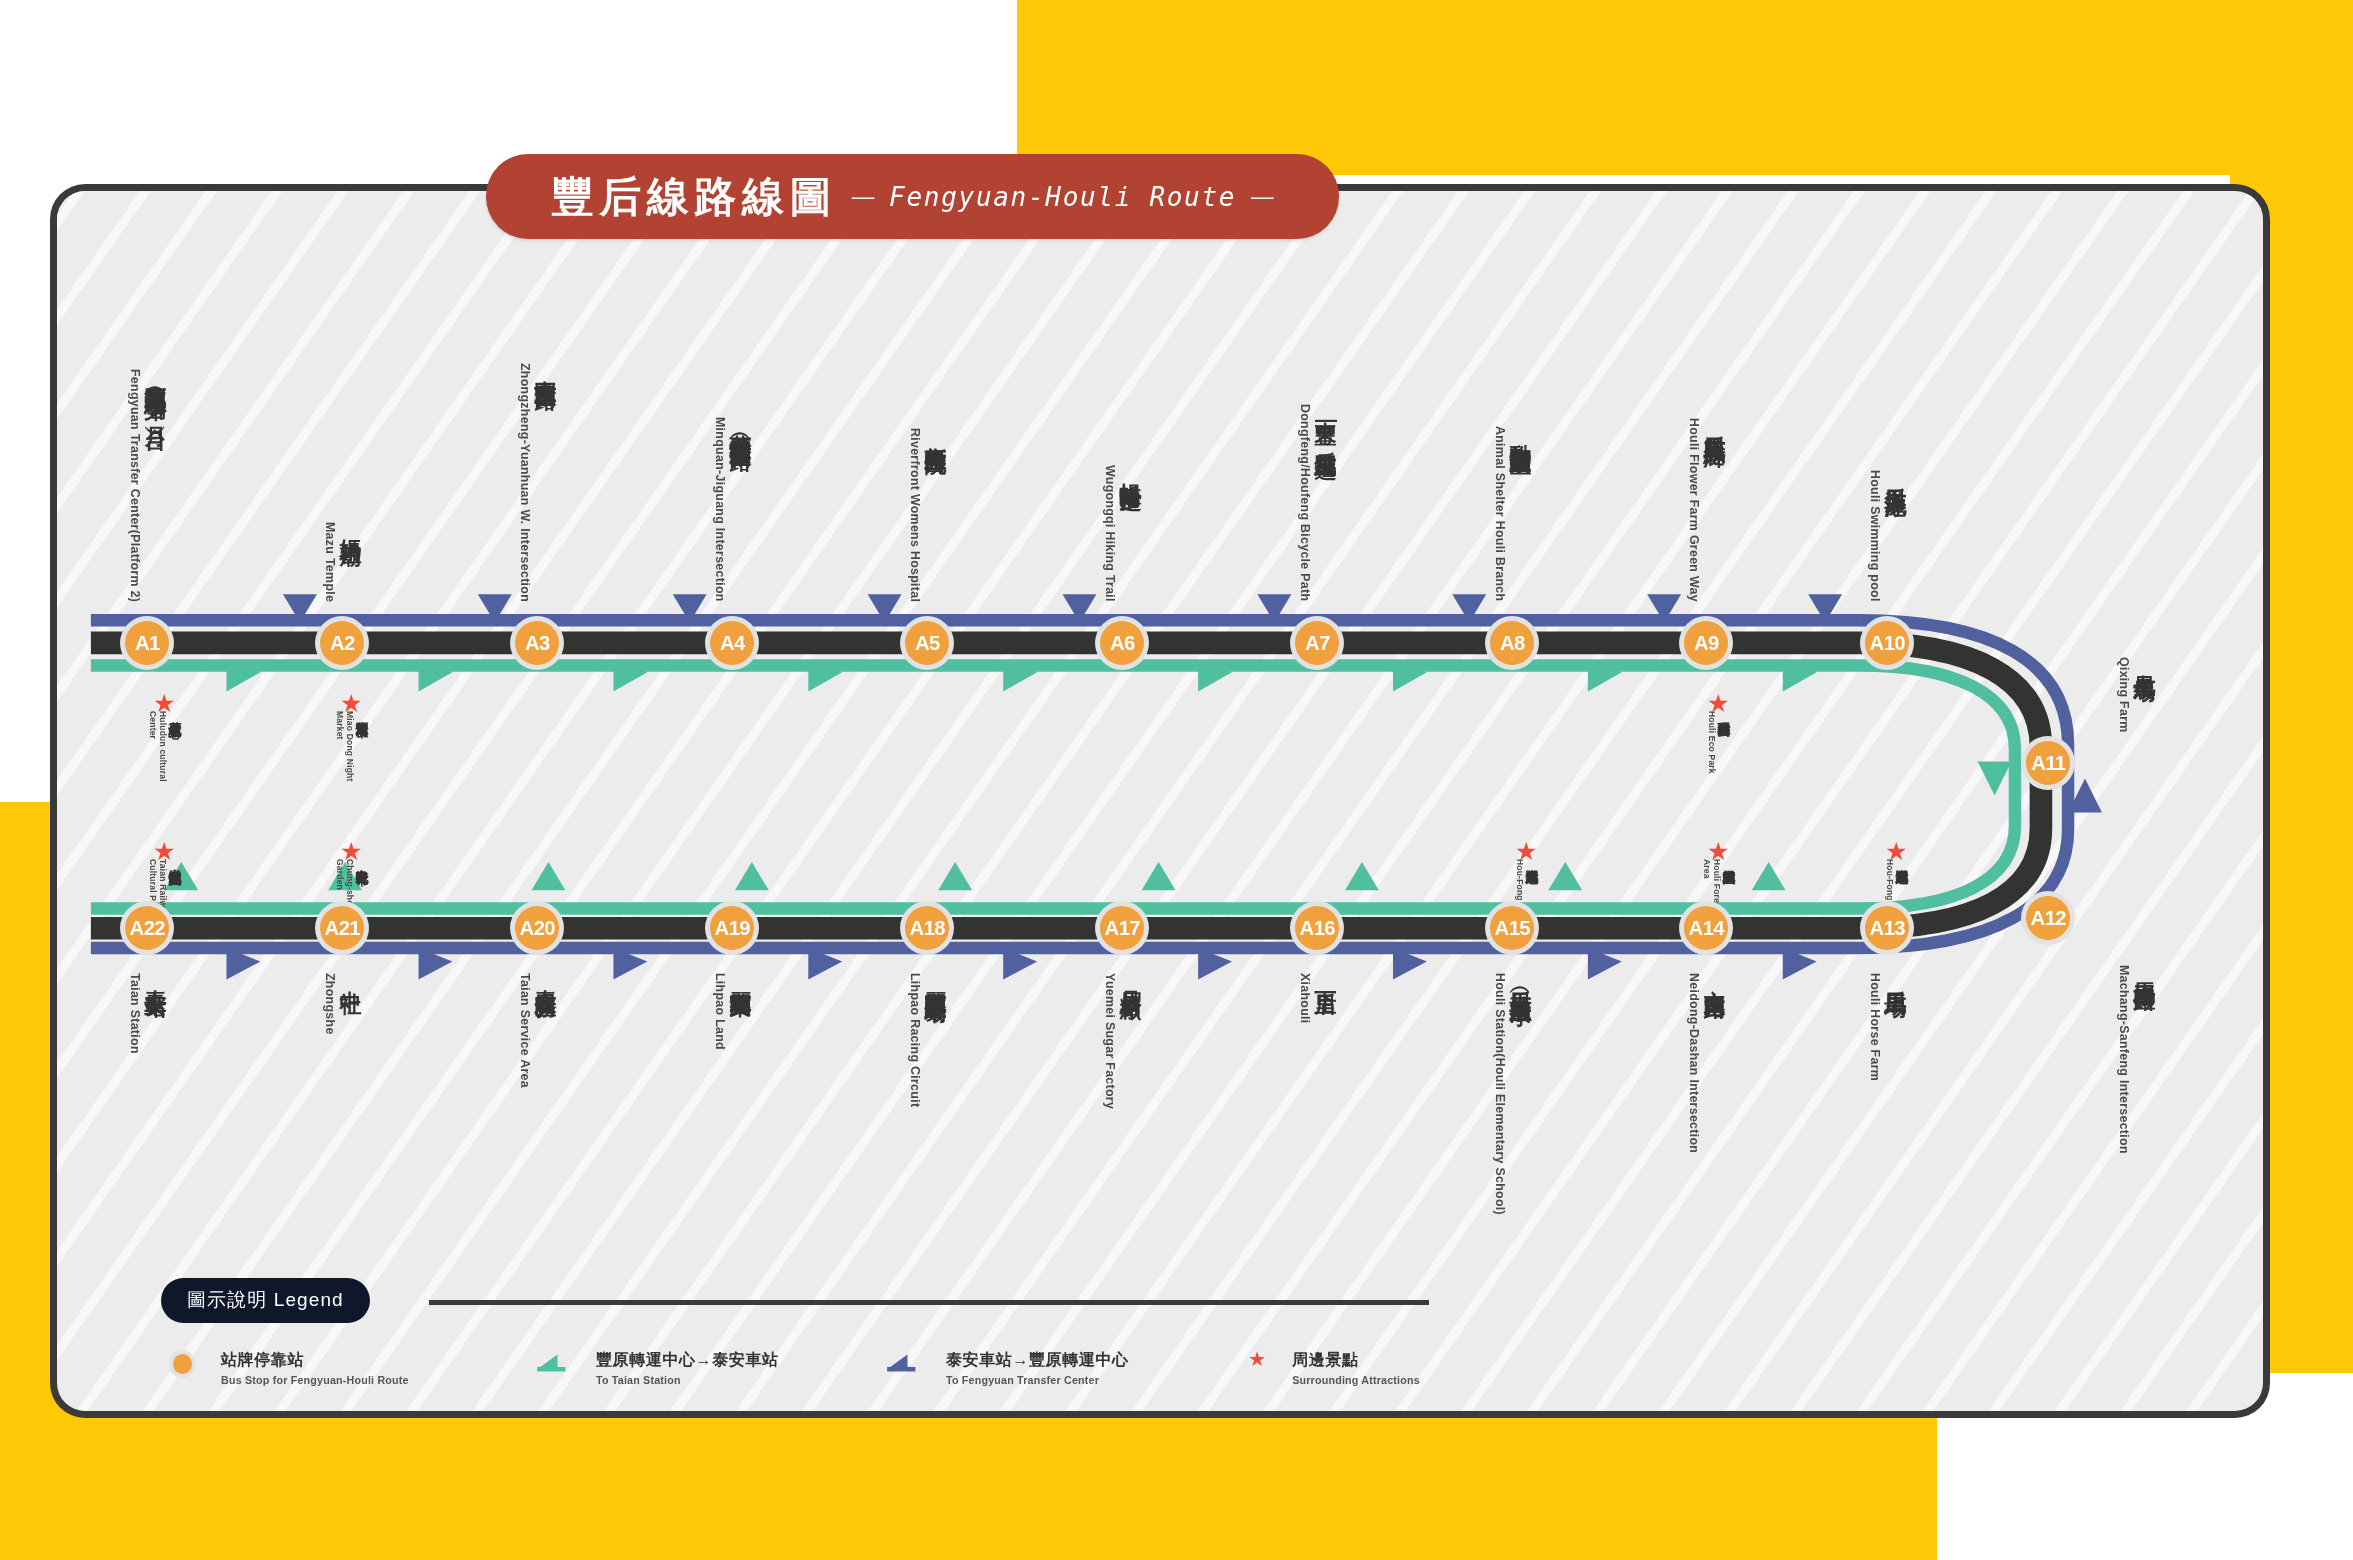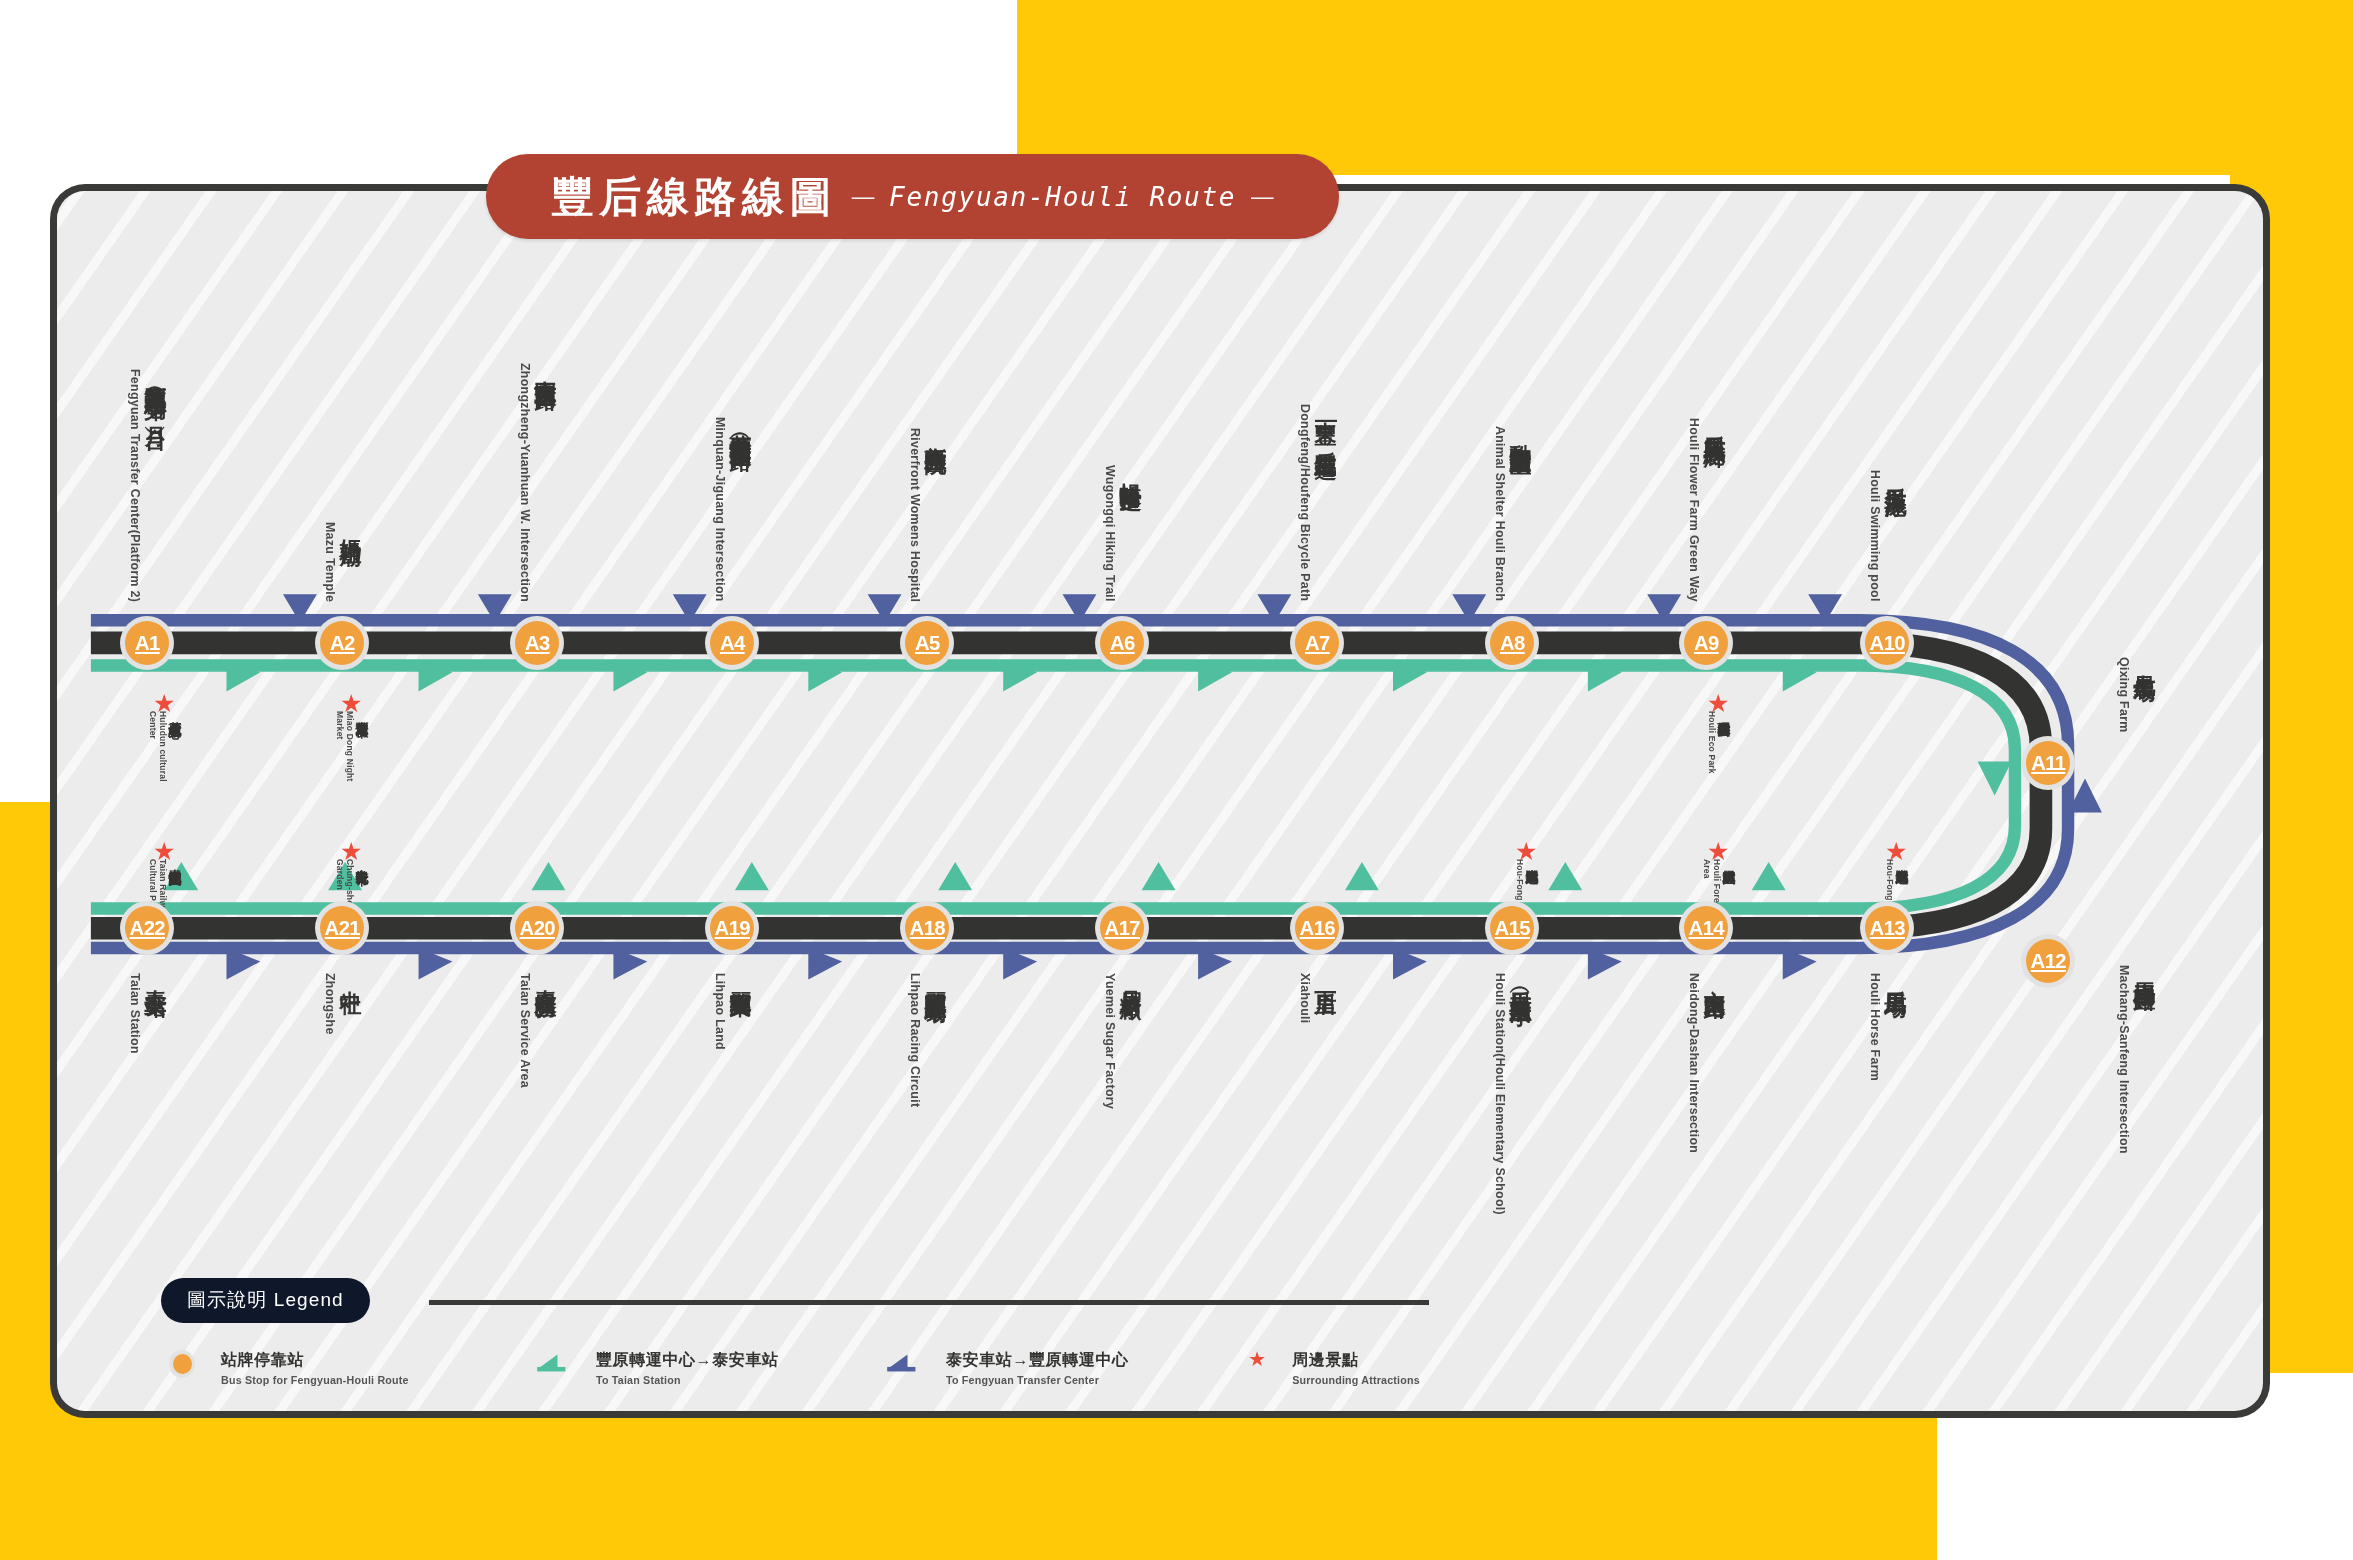--- a/index.html
+++ b/index.html
@@ -87,21 +87,20 @@
     background:#e2e2e2;
     display:flex; align-items:center; justify-content:center;
     transform:translate(-50%,-50%);
   }
   .stn b {
     width:44px; height:44px; border-radius:50%;
     background:#F0A03C;
     color:#fff; font-size:20.3px; font-weight:bold;
     display:flex; align-items:center; justify-content:center;
     letter-spacing:-0.6px;
-    text-decoration:underline;
   }
 
   
   .vlabel {
     position:absolute; z-index:25;
     display:flex; flex-direction:row-reverse; align-items:flex-start; gap:2.3px;
     transform:translateX(-50%);
   }
   .vl-zh {
     writing-mode:vertical-rl; text-orientation:upright;
@@ -279,21 +278,21 @@
         <b>A9</b>
       </div>
     <div class="stn" style="left:1830px; top:452px;">
         <b>A10</b>
       </div>
 
     <div class="stn" style="left:1991px; top:572px;">
         <b>A11</b>
       </div>
 
-    <div class="stn" style="left:1991px; top:770px;">
+    <div class="stn" style="left:1991px; top:727px;">
         <b>A12</b>
       </div>
 
     <div class="stn" style="left:1830px; top:737px;">
         <b>A13</b>
       </div>
     <div class="stn" style="left:1649px; top:737px;">
         <b>A14</b>
       </div>
     <div class="stn" style="left:1455px; top:737px;">

